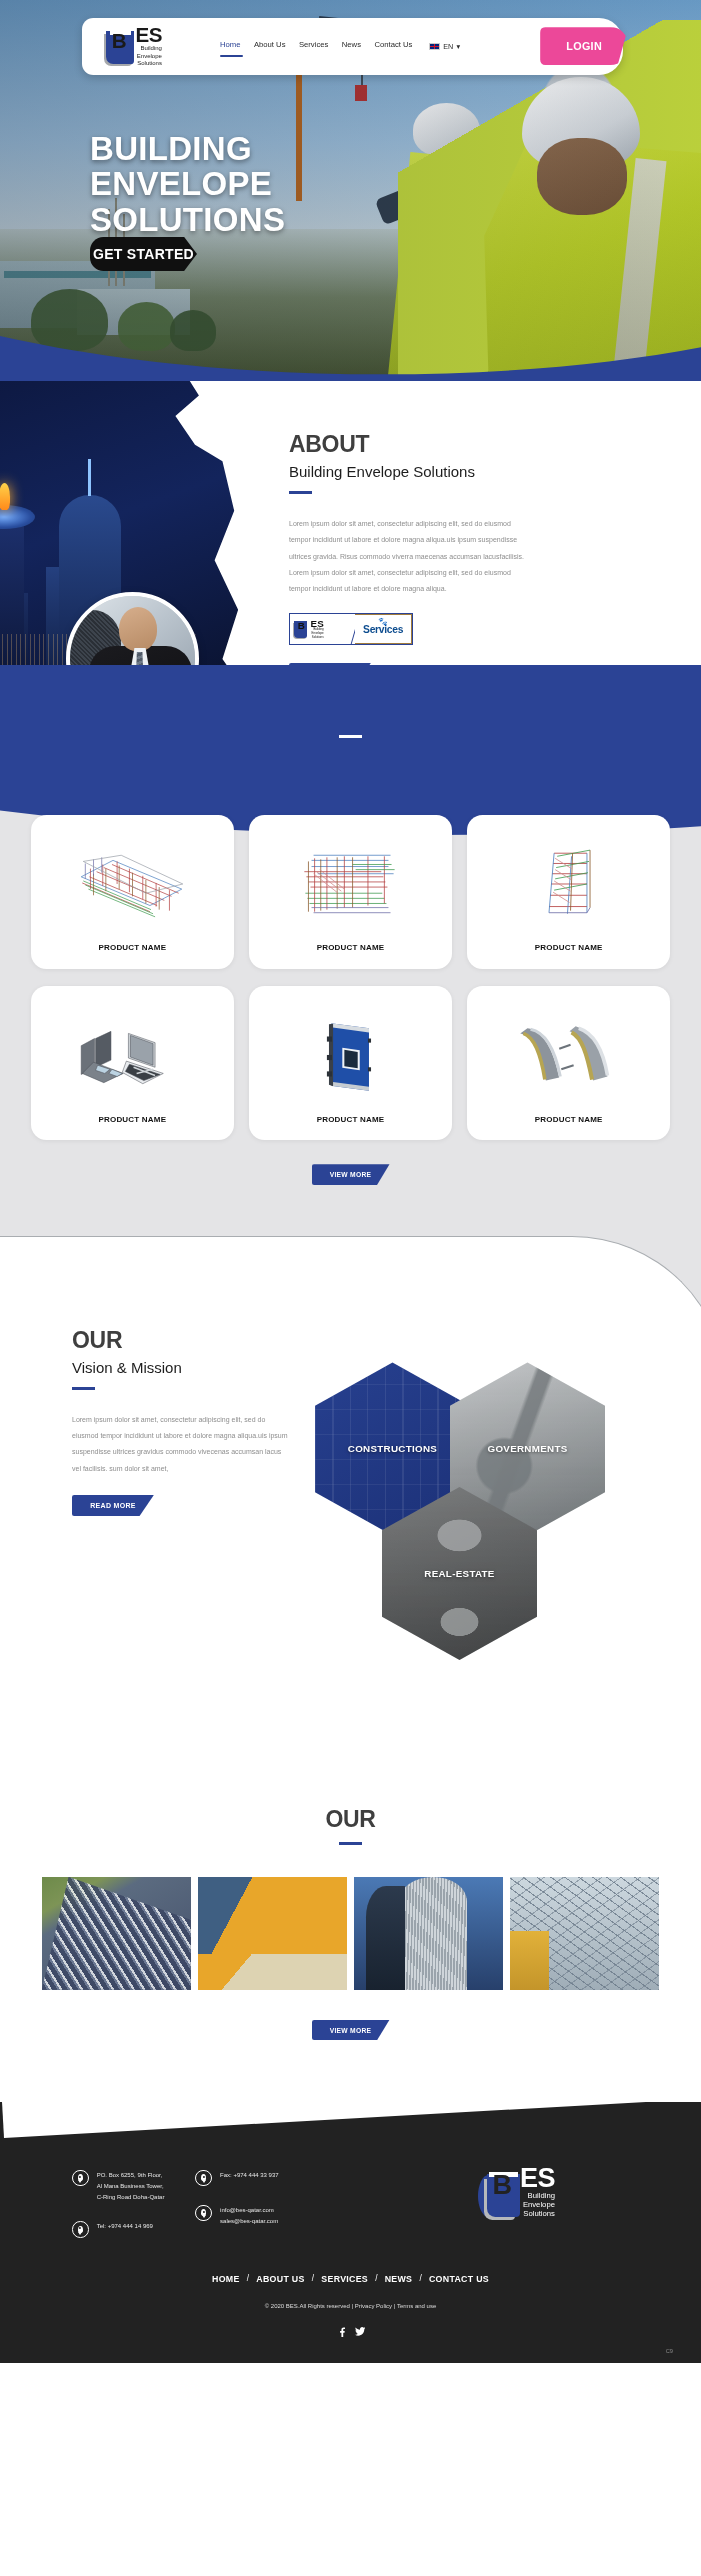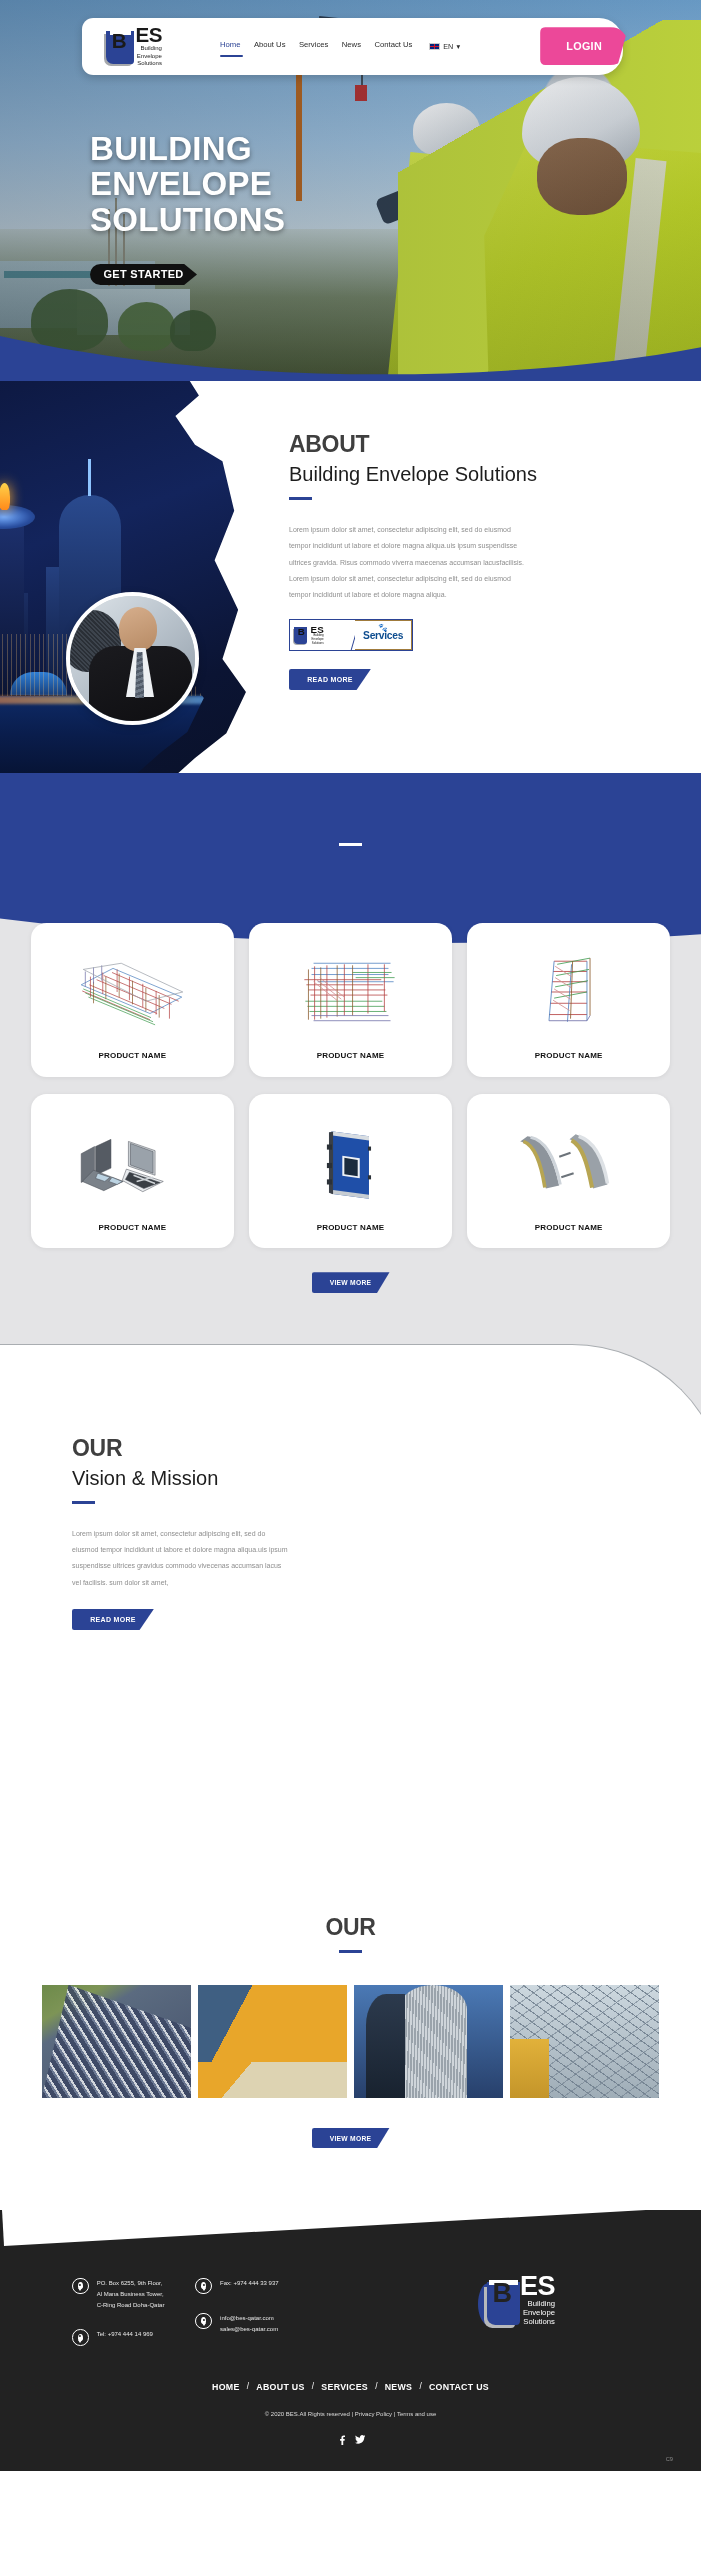--- a/index.html
+++ b/index.html
@@ -109,32 +109,32 @@
     border:none; cursor:pointer;
     border-radius:5.2px 17.5px 17.5px 5.2px;
     clip-path:polygon(0 0, 100% 0, 88% 100%, 0 100%);
   }
   .hero-content { position:absolute; left:90px; top:131px; z-index:30; }
   .hero-title {
     font-size:33px; font-weight:bold; line-height:1.07; color:#fff; letter-spacing:0.3px;
     text-shadow:0 1.5px 5.2px rgba(0,0,0,.42);
   }
   .get-started {
-    margin-top:27px; width:107px; height:21px; background:#101010; color:#fff;
-    font-size:11px; font-weight:bold; letter-spacing:0.3px;
+    width:107px; height:34px; background:#101010; color:#fff;
+    font-size:14px; font-weight:bold; letter-spacing:0.3px;
     border:none; cursor:pointer; display:flex; align-items:center; justify-content:center;
     border-radius:13.4px 7.2px 7.2px 13.4px;
     clip-path:polygon(0 0, 88% 0, 100% 50%, 88% 100%, 0 100%);
   }
   .hero-bottom-wave {
     position:absolute; left:0; bottom:-1px; width:701px; height:46px; z-index:25;
   }
 
   
-  .about { position:relative; width:701px; height:392px; background:#fff; overflow:hidden;padding-left:31px;}
+  .about { position:relative; width:701px; height:284px; background:#fff; overflow:hidden;padding-left:31px;}
   .about-blob {
     position:absolute; left:-20.6px; top:-10.3px; width:392px; height:412px;
     background:linear-gradient(160deg,#0d1840 0%,#13245c 35%,#0b1433 70%,#091026 100%);
     clip-path:polygon(0 0, 52% 0, 56% 6%, 50% 11%, 55% 18%, 62% 22%, 65% 34%, 60% 46%, 66% 58%,
                       62% 70%, 68% 78%, 63% 88%, 55% 94%, 48% 100%, 0 100%);
   }
   .skyline { position:absolute; left:0; top:62px; width:330px; height:340px; overflow:hidden;
     clip-path:polygon(0 0, 52% 0, 56% 6%, 50% 11%, 55% 18%, 62% 22%, 65% 34%, 60% 46%, 66% 58%,
                       62% 70%, 68% 78%, 63% 88%, 55% 94%, 48% 100%, 0 100%);}
   .tower { position:absolute; bottom:77px; background:linear-gradient(#1c2f6b,#0b1433); }
@@ -170,21 +170,21 @@
     background:linear-gradient(160deg,#d6ae8c,#b68a64);}
   .pt-body{position:absolute;left:18.5px;top:50px;width:103px;height:88px;
     background:linear-gradient(160deg,#1b1b1f,#0d0d10);border-radius:26px 26px 0 0;}
   .pt-shirt{position:absolute;left:56px;top:52px;width:28px;height:49px;background:#eef1f4;
     clip-path:polygon(30% 0,70% 0,100% 100%,0 100%);}
   .pt-tie{position:absolute;left:65px;top:56px;width:9.3px;height:46px;
     background:repeating-linear-gradient(160deg,#6f7a88 0 2.6px,#505a68 2.6px 5.2px);
     clip-path:polygon(20% 0,80% 0,100% 100%,0 100%);}
   .about-right { position:absolute; left:289px; top:52px; width:340px; }
   .h-eyebrow { font-size:23px; font-weight:bold; color:#3f3f3f; letter-spacing:-0.3px; line-height:1;}
-  .h-title { font-size:20px; color:#1d1d1d; margin-top:7.2px; font-weight:400;}
+  .h-title { font-size:15px; color:#1d1d1d; margin-top:7.2px; font-weight:400;}
   .h-rule { width:23px; height:2.6px; background:#2b4395; margin-top:11.3px;}
   .body-copy { margin-top:21.6px; font-size:7px; line-height:2.35; color:#8e8e8e; max-width:242px;}
   .brand-row { margin-top:15.5px; display:flex; width:124px; height:32px; border:0.8px solid #2b4395; }
   .brand-left { position:relative; width:58px; background:#fff; display:flex; align-items:center; padding-left:4.1px;}
   .brand-left:after{content:"";position:absolute;right:-8.2px;top:0;width:14.4px;height:100%;background:#fff;transform:skewX(-16deg);border-right:0.8px solid #2b4395;}
   .bl-mark{position:relative;width:17.5px;height:18.5px;}
   .bl-blue{position:absolute;left:0;top:1px;width:13.4px;height:16.5px;background:#2b4395;border-radius:0 0 2.1px 4.1px;}
   .bl-grey{position:absolute;left:-1.5px;top:3.1px;width:13.4px;height:15.5px;background:#a6a8ab;border-radius:0 0 2.1px 4.1px;}
   .bl-b{position:absolute;left:3.6px;top:1px;font-size:9.8px;font-weight:bold;color:#111;line-height:1;}
   .bl-txt{margin-left:-1px;}
@@ -633,20 +633,31 @@
   <section class="vision">
     <div class="vision-white"></div>
     <div class="vision-inner">
       <div class="h-eyebrow">OUR</div>
       <div class="h-title">Vision &amp; Mission</div>
       <div class="h-rule"></div>
       <p class="body-copy">Lorem ipsum dolor sit amet, consectetur adipiscing elit, sed do eiusmod tempor incididunt ut labore et dolore magna aliqua.uis ipsum suspendisse ultrices gravidus commodo vivecenas accumsan lacus vel facilisis. sum dolor sit amet,</p>
       <button class="btn-blue">READ MORE</button>
     </div>
 
+    <div class="hex-wrap">
+      <div class="hex hex1">
+        <span class="hex-label">CONSTRUCTIONS</span>
+      </div>
+      <div class="hex hex2">
+        <span class="hex-label">GOVERNMENTS</span>
+      </div>
+      <div class="hex hex3">
+        <span class="hex-label">REAL-ESTATE</span>
+      </div>
+    </div>
   </section>
 
   <section class="gallery">
     <div class="h-eyebrow" style="text-align:center">OUR</div>
     <div class="h-rule" style="margin:11.3px auto 0"></div>
 
     <div class="gal-grid">
       <div class="gal-item g1"></div>
       <div class="gal-item g2"></div>
       <div class="gal-item g3"></div>

